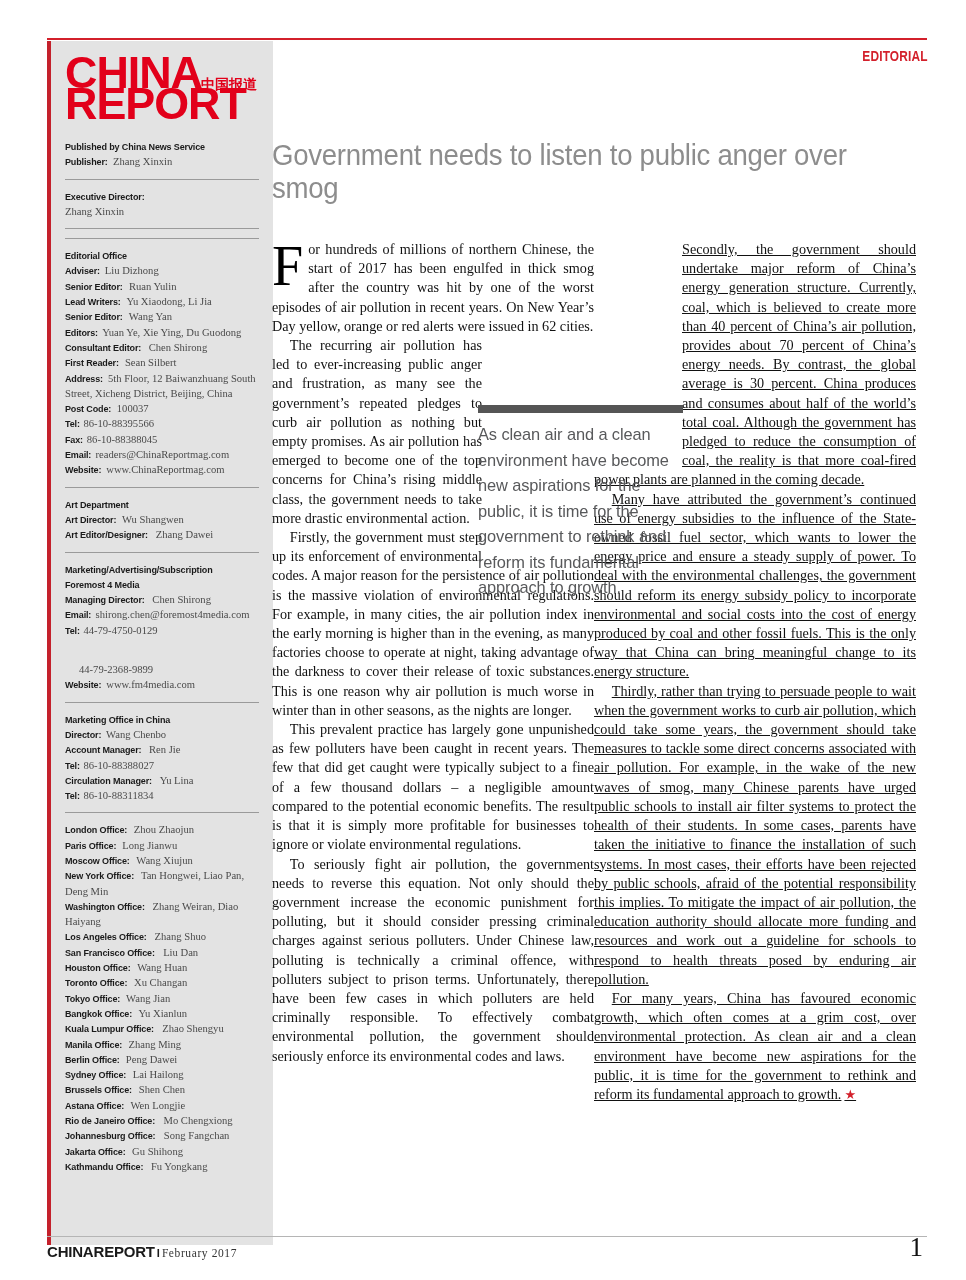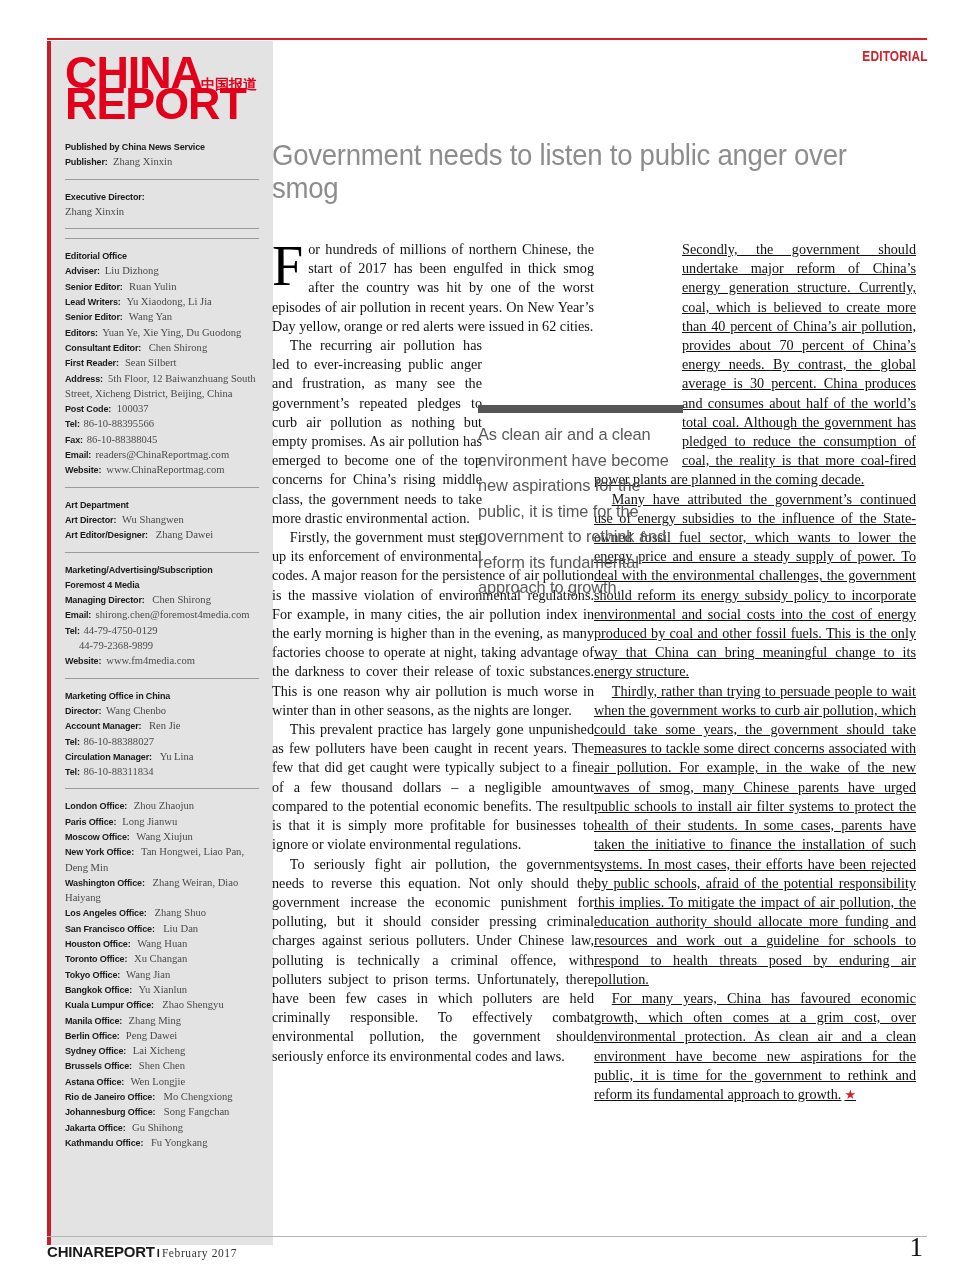--- a/index.html
+++ b/index.html
@@ -115,21 +115,21 @@
     display: inline-block;
     transform: scaleX(0.94);
     transform-origin: left center;
   }
   .sb-val {
     font-family: "Liberation Serif", serif;
     font-size: 10.6px;
     color: #4a4a4a;
     text-align: center;
   }
-  .sb-indent { padding-left: 14px; display: block; }
+  .sb-indent { padding-left: 14px; display: block; margin-top: 24px; }
 
   
   .headline {
     position: absolute;
     left: 272px;
     top: 118px;
     width: 660px;
     font-family: "Liberation Sans", sans-serif;
     font-size: 30px;
     font-weight: normal;
@@ -341,21 +341,21 @@
           <div class="sb-line"><span class="sb-head-inline"><b>Washington Office:</b></span><span class="sb-val"> Zhang Weiran,  Diao Haiyang</span></div>
           <div class="sb-line"><span class="sb-head-inline"><b>Los Angeles Office:</b></span><span class="sb-val"> Zhang Shuo</span></div>
           <div class="sb-line"><span class="sb-head-inline"><b>San Francisco Office:</b></span><span class="sb-val"> Liu Dan</span></div>
           <div class="sb-line"><span class="sb-head-inline"><b>Houston Office:</b></span><span class="sb-val"> Wang Huan</span></div>
           <div class="sb-line"><span class="sb-head-inline"><b>Toronto Office:</b></span><span class="sb-val"> Xu Changan</span></div>
           <div class="sb-line"><span class="sb-head-inline"><b>Tokyo Office:</b></span><span class="sb-val"> Wang Jian</span></div>
           <div class="sb-line"><span class="sb-head-inline"><b>Bangkok Office:</b></span><span class="sb-val"> Yu Xianlun</span></div>
           <div class="sb-line"><span class="sb-head-inline"><b>Kuala Lumpur Office:</b></span><span class="sb-val"> Zhao Shengyu</span></div>
           <div class="sb-line"><span class="sb-head-inline"><b>Manila Office:</b></span><span class="sb-val"> Zhang Ming</span></div>
           <div class="sb-line"><span class="sb-head-inline"><b>Berlin Office:</b></span><span class="sb-val"> Peng Dawei</span></div>
-          <div class="sb-line"><span class="sb-head-inline"><b>Sydney Office:</b></span><span class="sb-val"> Lai Xicheng</span></div>
+          <div class="sb-line"><span class="sb-head-inline"><b>Sydney Office:</b></span><span class="sb-val"> Lai Hailong</span></div>
           <div class="sb-line"><span class="sb-head-inline"><b>Brussels Office:</b></span><span class="sb-val"> Shen Chen</span></div>
           <div class="sb-line"><span class="sb-head-inline"><b>Astana Office:</b></span><span class="sb-val"> Wen Longjie</span></div>
           <div class="sb-line"><span class="sb-head-inline"><b>Rio de Janeiro Office:</b></span><span class="sb-val"> Mo Chengxiong</span></div>
           <div class="sb-line"><span class="sb-head-inline"><b>Johannesburg Office:</b></span><span class="sb-val"> Song Fangchan</span></div>
           <div class="sb-line"><span class="sb-head-inline"><b>Jakarta Office:</b></span><span class="sb-val"> Gu Shihong</span></div>
           <div class="sb-line"><span class="sb-head-inline"><b>Kathmandu Office:</b></span><span class="sb-val"> Fu Yongkang</span></div>
         </div>
       </div>
 
   </div>

